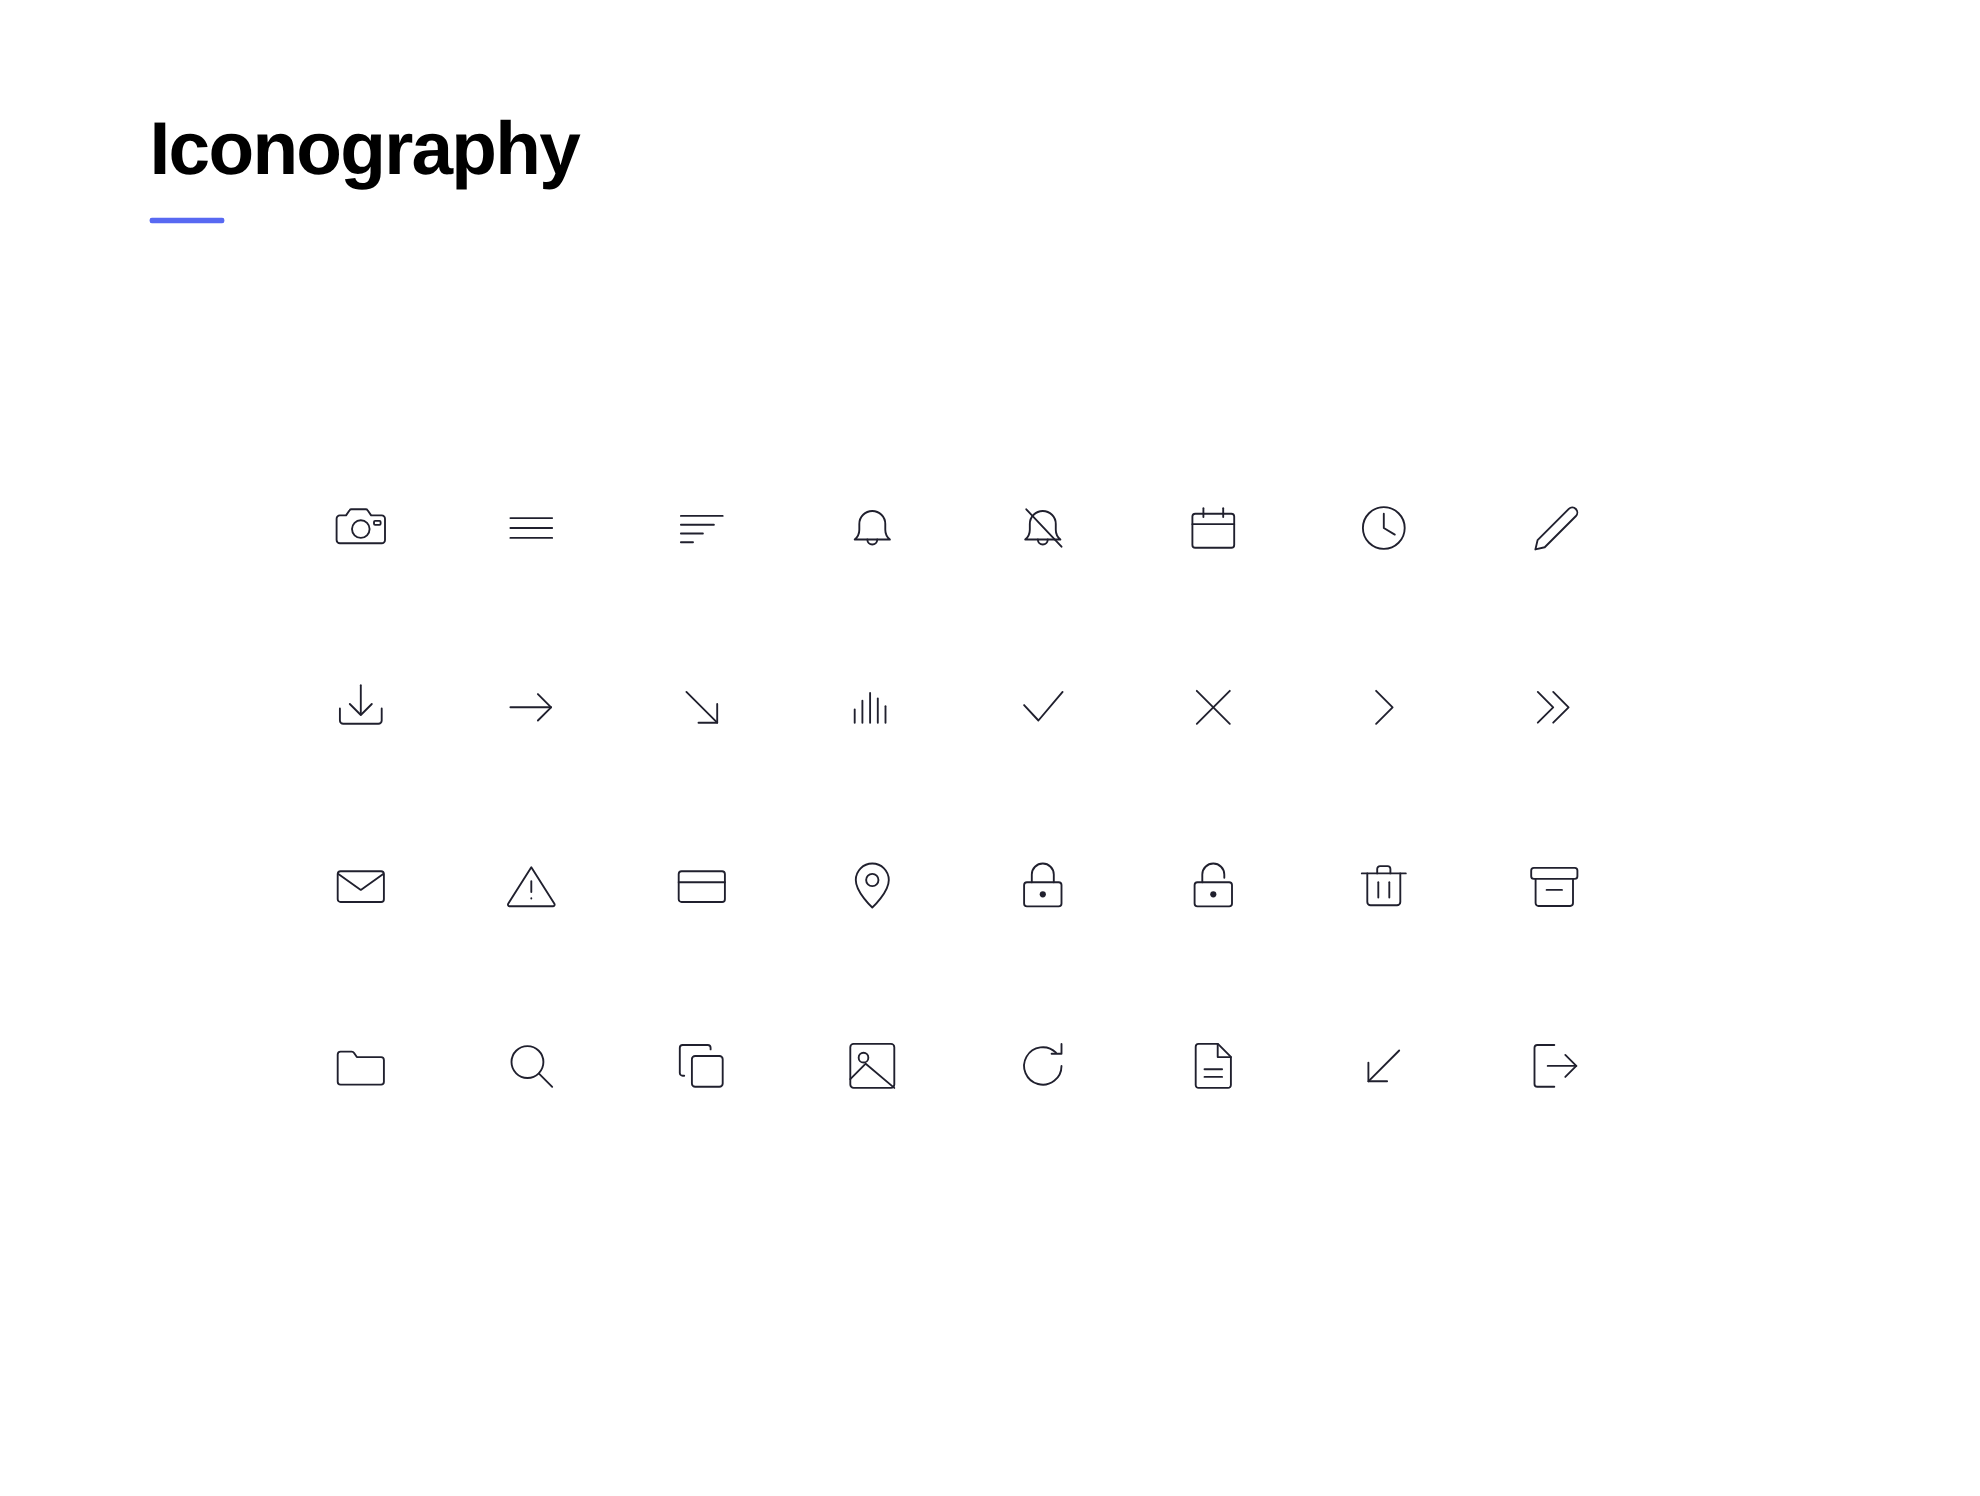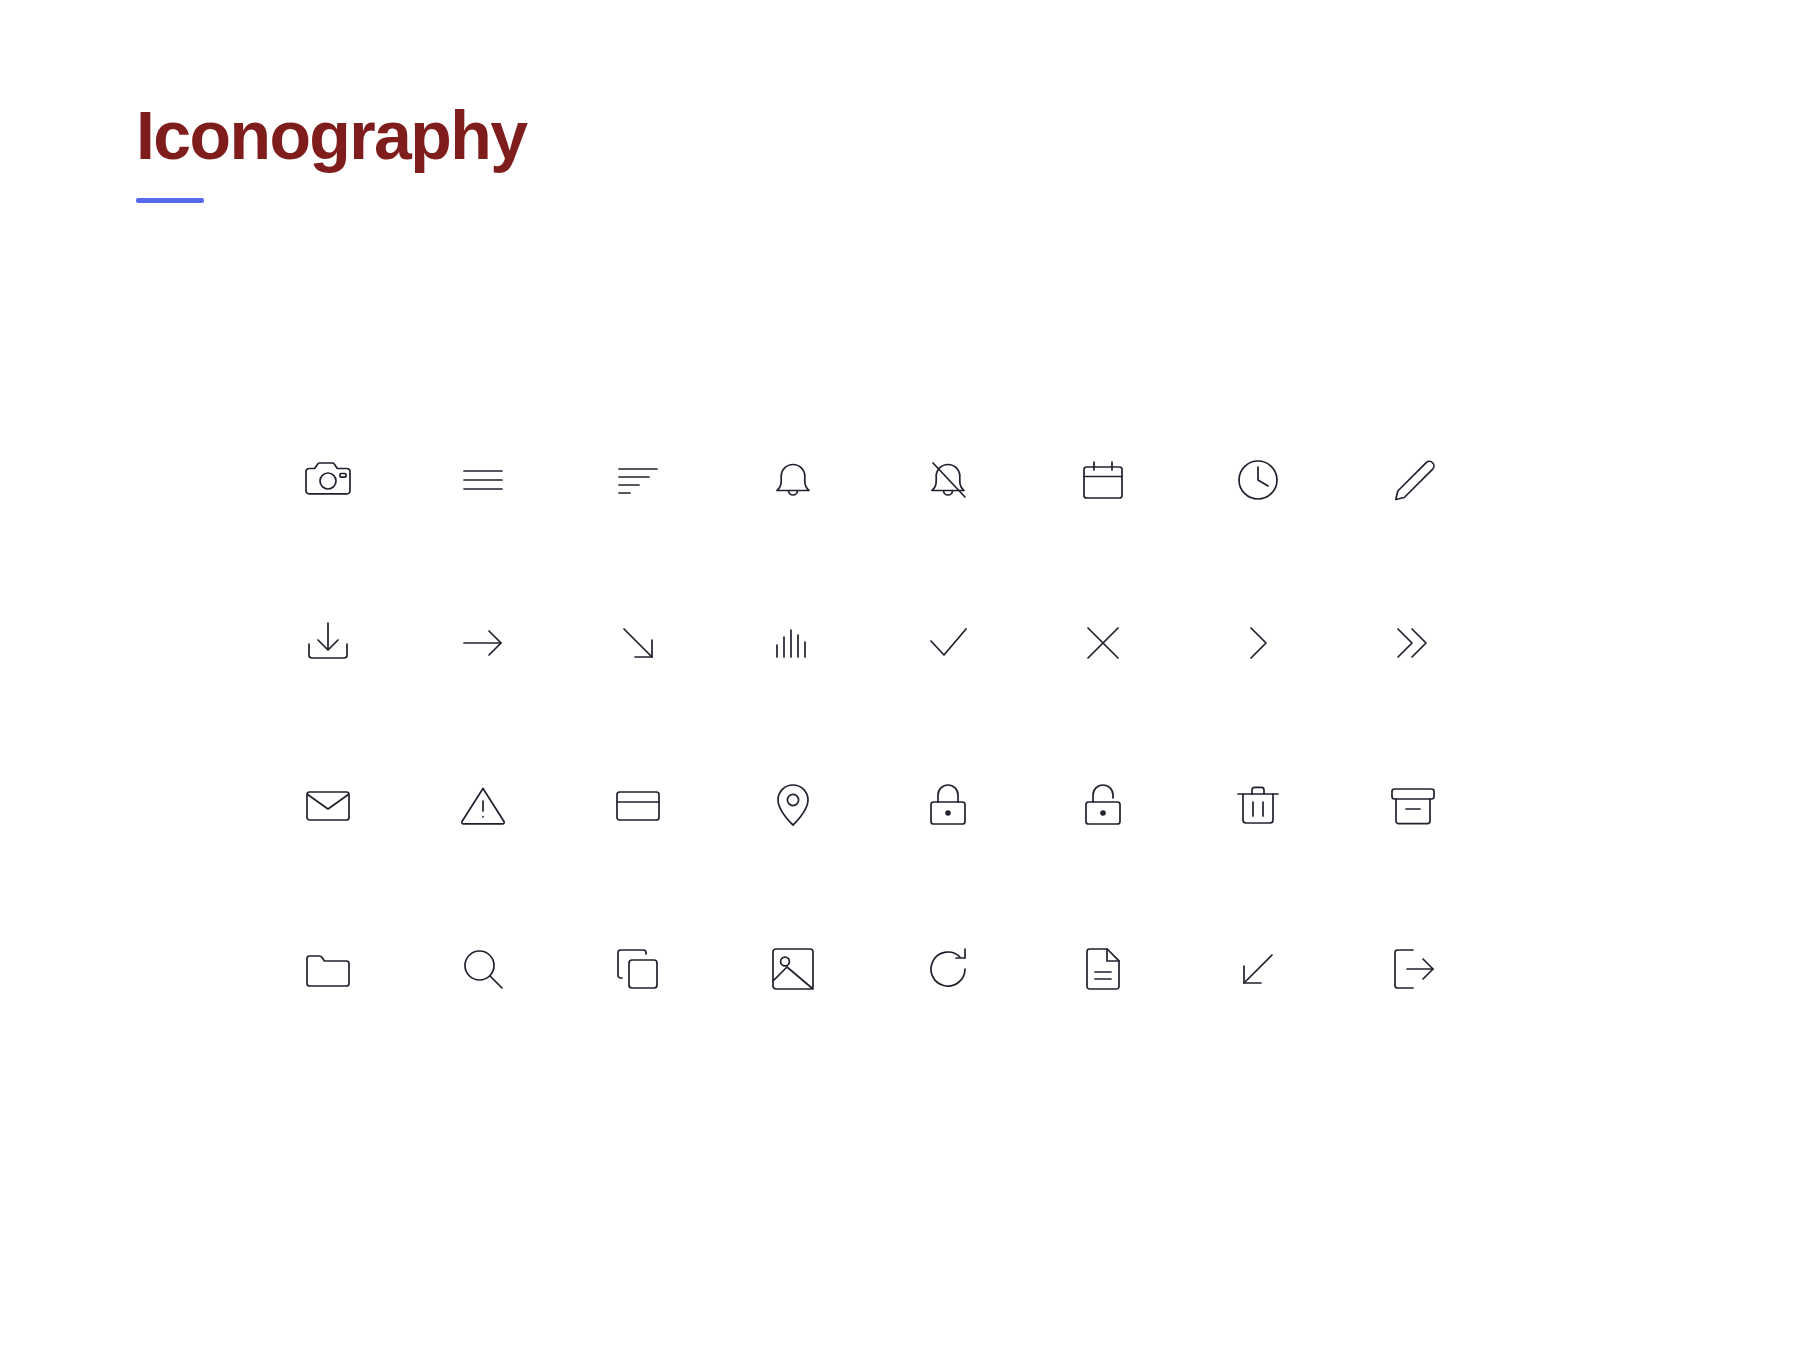--- a/index.html
+++ b/index.html
@@ -77,21 +77,21 @@
     fill: #20202e;
     stroke: none;
   }
 </style>
 </head>
 <body style="background: rgb(255, 255, 255);">
 
 <div class="page">
 
   <div class="header">
-    <h1 class="page-title" style="color: #7f1d1d;">Iconography</h1>
+    <h1 class="page-title" style="color: #000000;">Iconography</h1>
     <div class="title-rule" style="background: rgb(88, 105, 242);"></div>
   </div>
 
   <div class="icon-grid">
 
     <div class="icon-cell" title="Camera">
       <svg viewBox="0 0 56 56" style="stroke: rgb(32, 32, 46);">
         <path d="M6 19.5a3 3 0 0 1 3-3h5.6l3.2-4.6a2 2 0 0 1 1.7-.9h13a2 2 0 0 1 1.7.9l3.2 4.6H47a3 3 0 0 1 3 3v19.4a3 3 0 0 1-3 3H9a3 3 0 0 1-3-3z"></path>
         <circle cx="28" cy="29" r="8"></circle>
         <rect x="40" y="21.5" width="6" height="3.6" rx="1"></rect>

